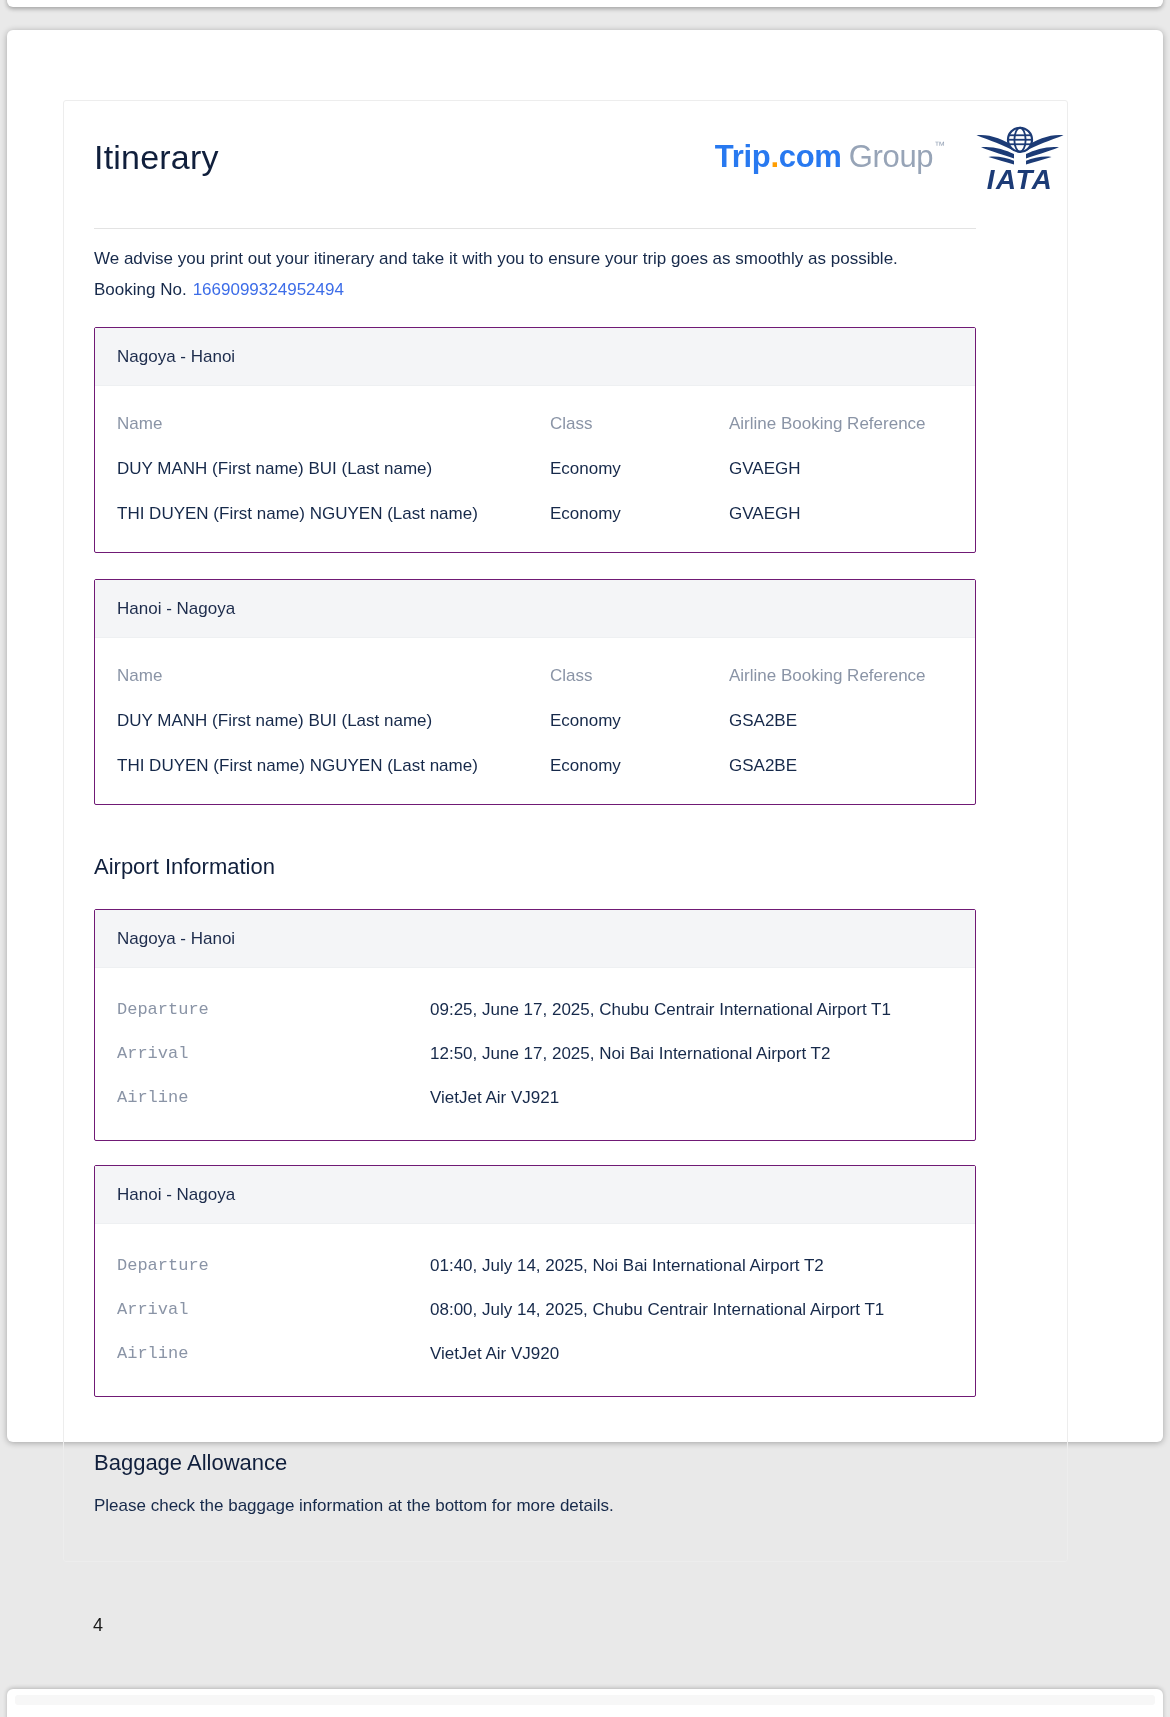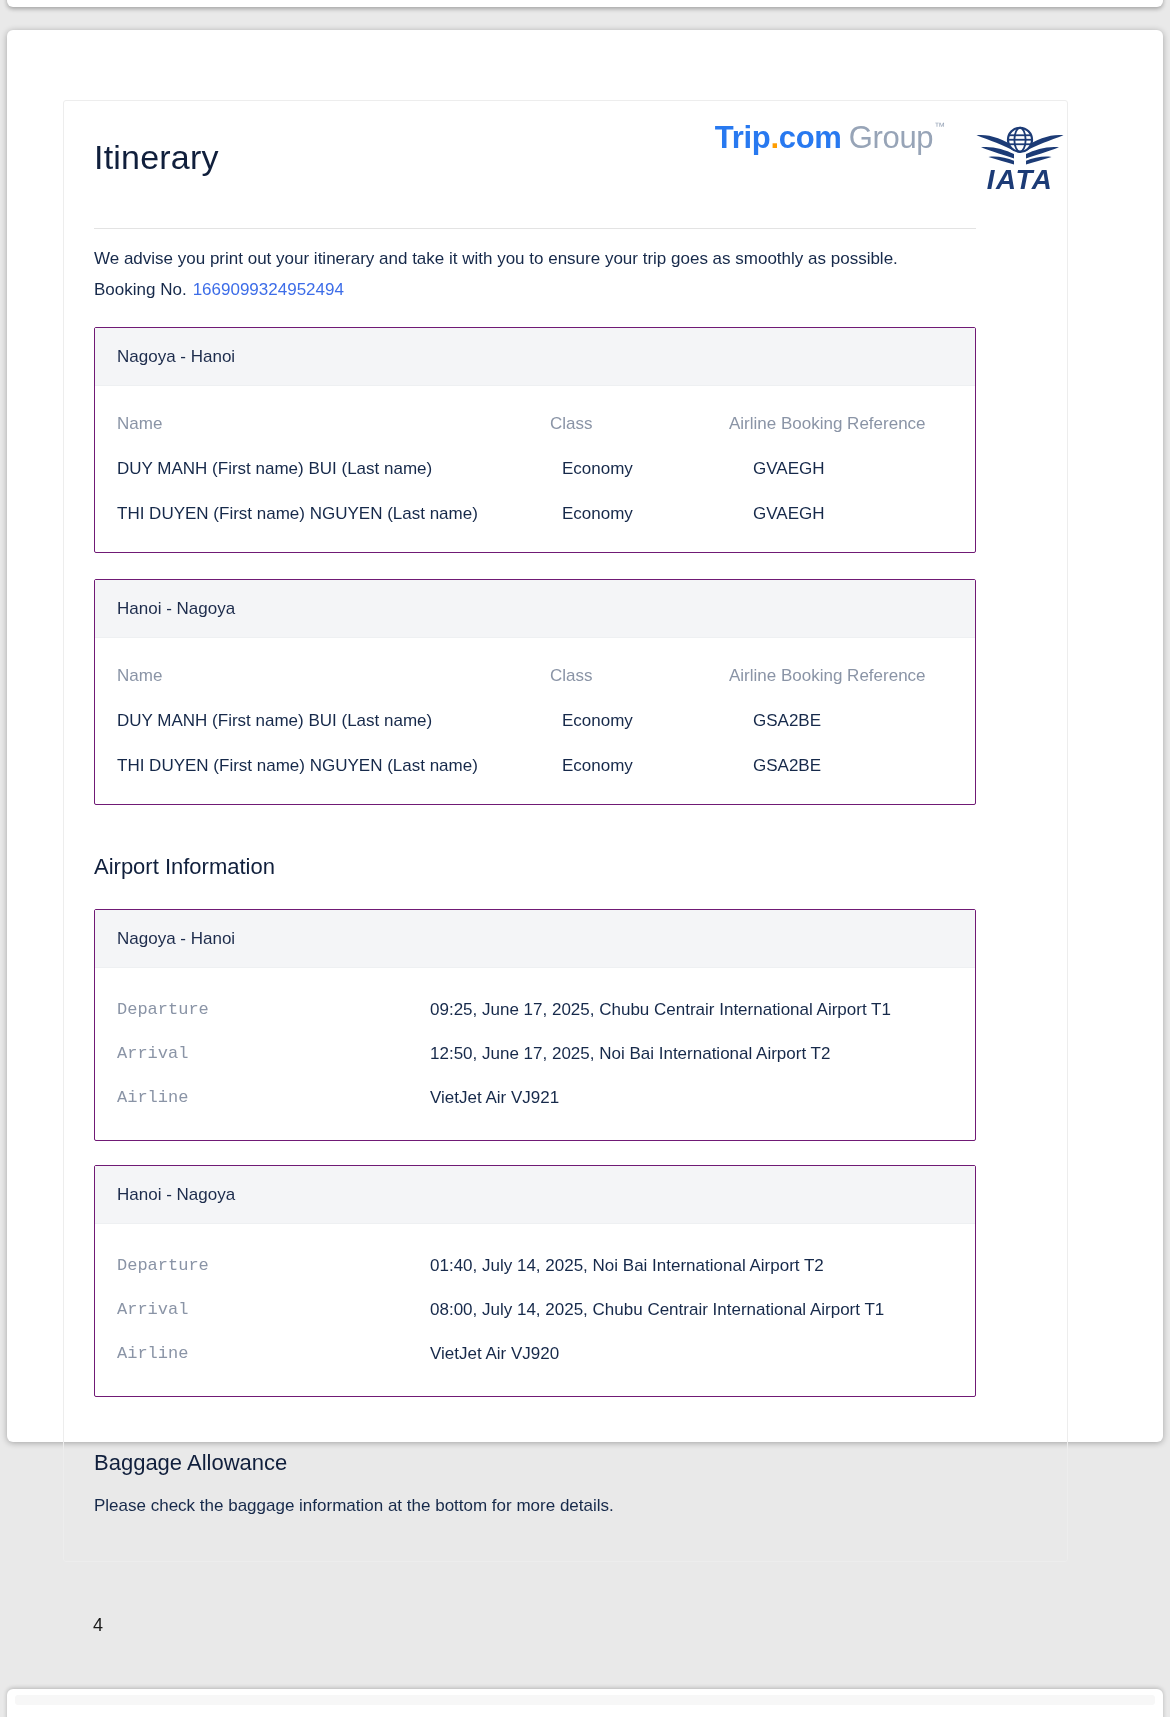--- a/index.html
+++ b/index.html
@@ -33,40 +33,40 @@
     position:absolute;left:56px;top:70px;width:1005px;height:1462px;
     border:1px solid #ededed;border-radius:3px;
     padding:0 0 0 30px;box-sizing:border-box;
   }
   .hdr{
     margin-top:18px;height:76px;width:973px;
     display:flex;align-items:center;justify-content:space-between;
     padding-right:2px;box-sizing:border-box;
   }
   .doc-title{font-size:34px;line-height:40px;color:#101f3c;letter-spacing:.2px;}
-  .logos{display:flex;}
+  .logos{display:flex;align-items:center;}
   .triplogo{font-size:31px;font-weight:700;letter-spacing:-.3px;white-space:nowrap;}
   .triplogo .t-blue{color:#2879f0;}
   .triplogo .t-dot{color:#ff9d00;}
   .triplogo .t-group{color:#97a4b7;font-weight:400;margin-left:7px;}
   .triplogo .t-tm{color:#97a4b7;font-weight:400;font-size:11px;vertical-align:18px;margin-left:1px;}
   .iata{margin-left:30px;width:90px;height:74px;}
   .divider{margin-top:33px;width:882px;height:1px;background:#e3e3e3;}
   .sec-heading{margin-top:27px;font-size:22px;line-height:27px;color:#101f3c;}
   .advice{margin-top:18px;font-size:17px;line-height:23px;width:900px;}
   .bkno{margin-top:8px;font-size:17px;line-height:23px;}
   .bkno .no{color:#3d6de8;margin-left:6px;}
   
   .tbl{width:882px;border:1px solid #701a75;border-radius:2px;box-sizing:border-box;background:#fff;}
   .tbl-head{background:#f4f5f7;padding:18px 22px;font-size:17px;line-height:21px;color:#1d2c4c;border-bottom:1px solid #eef0f2;}
   .tbl-body{padding:28px 22px 28px 22px;}
   .grid3{display:grid;grid-template-columns:433px 179px 1fr;font-size:17px;line-height:20px;}
   .grid2{display:grid;grid-template-columns:313px 1fr;font-size:17px;line-height:20px;}
   .col-h{color:#8a94a6;}
-  .row{margin-top:25px;color:#16294a;gap:12px;}
+  .row{margin-top:25px;color:#16294a;}
   .mt26{margin-top:26px;}
   .mt29{margin-top:29px;}
   .mt24{margin-top:24px;}
   .flight-body{padding:32px 22px 32px 22px;}
   .f-label{color:#8a94a6;font-family:Liberation Mono, monospace;}
   .heading-flight{margin-top:48px;font-size:22px;line-height:27px;color:#101f3c;}
   .bag-heading{margin-top:52px;font-size:22px;line-height:27px;color:#101f3c;}
   .bag-note{margin-top:19px;font-size:17px;line-height:22px;}
   .pageno{position:absolute;left:86px;top:1585px;font-size:18px;color:#1b1b1b;}
 </style>

